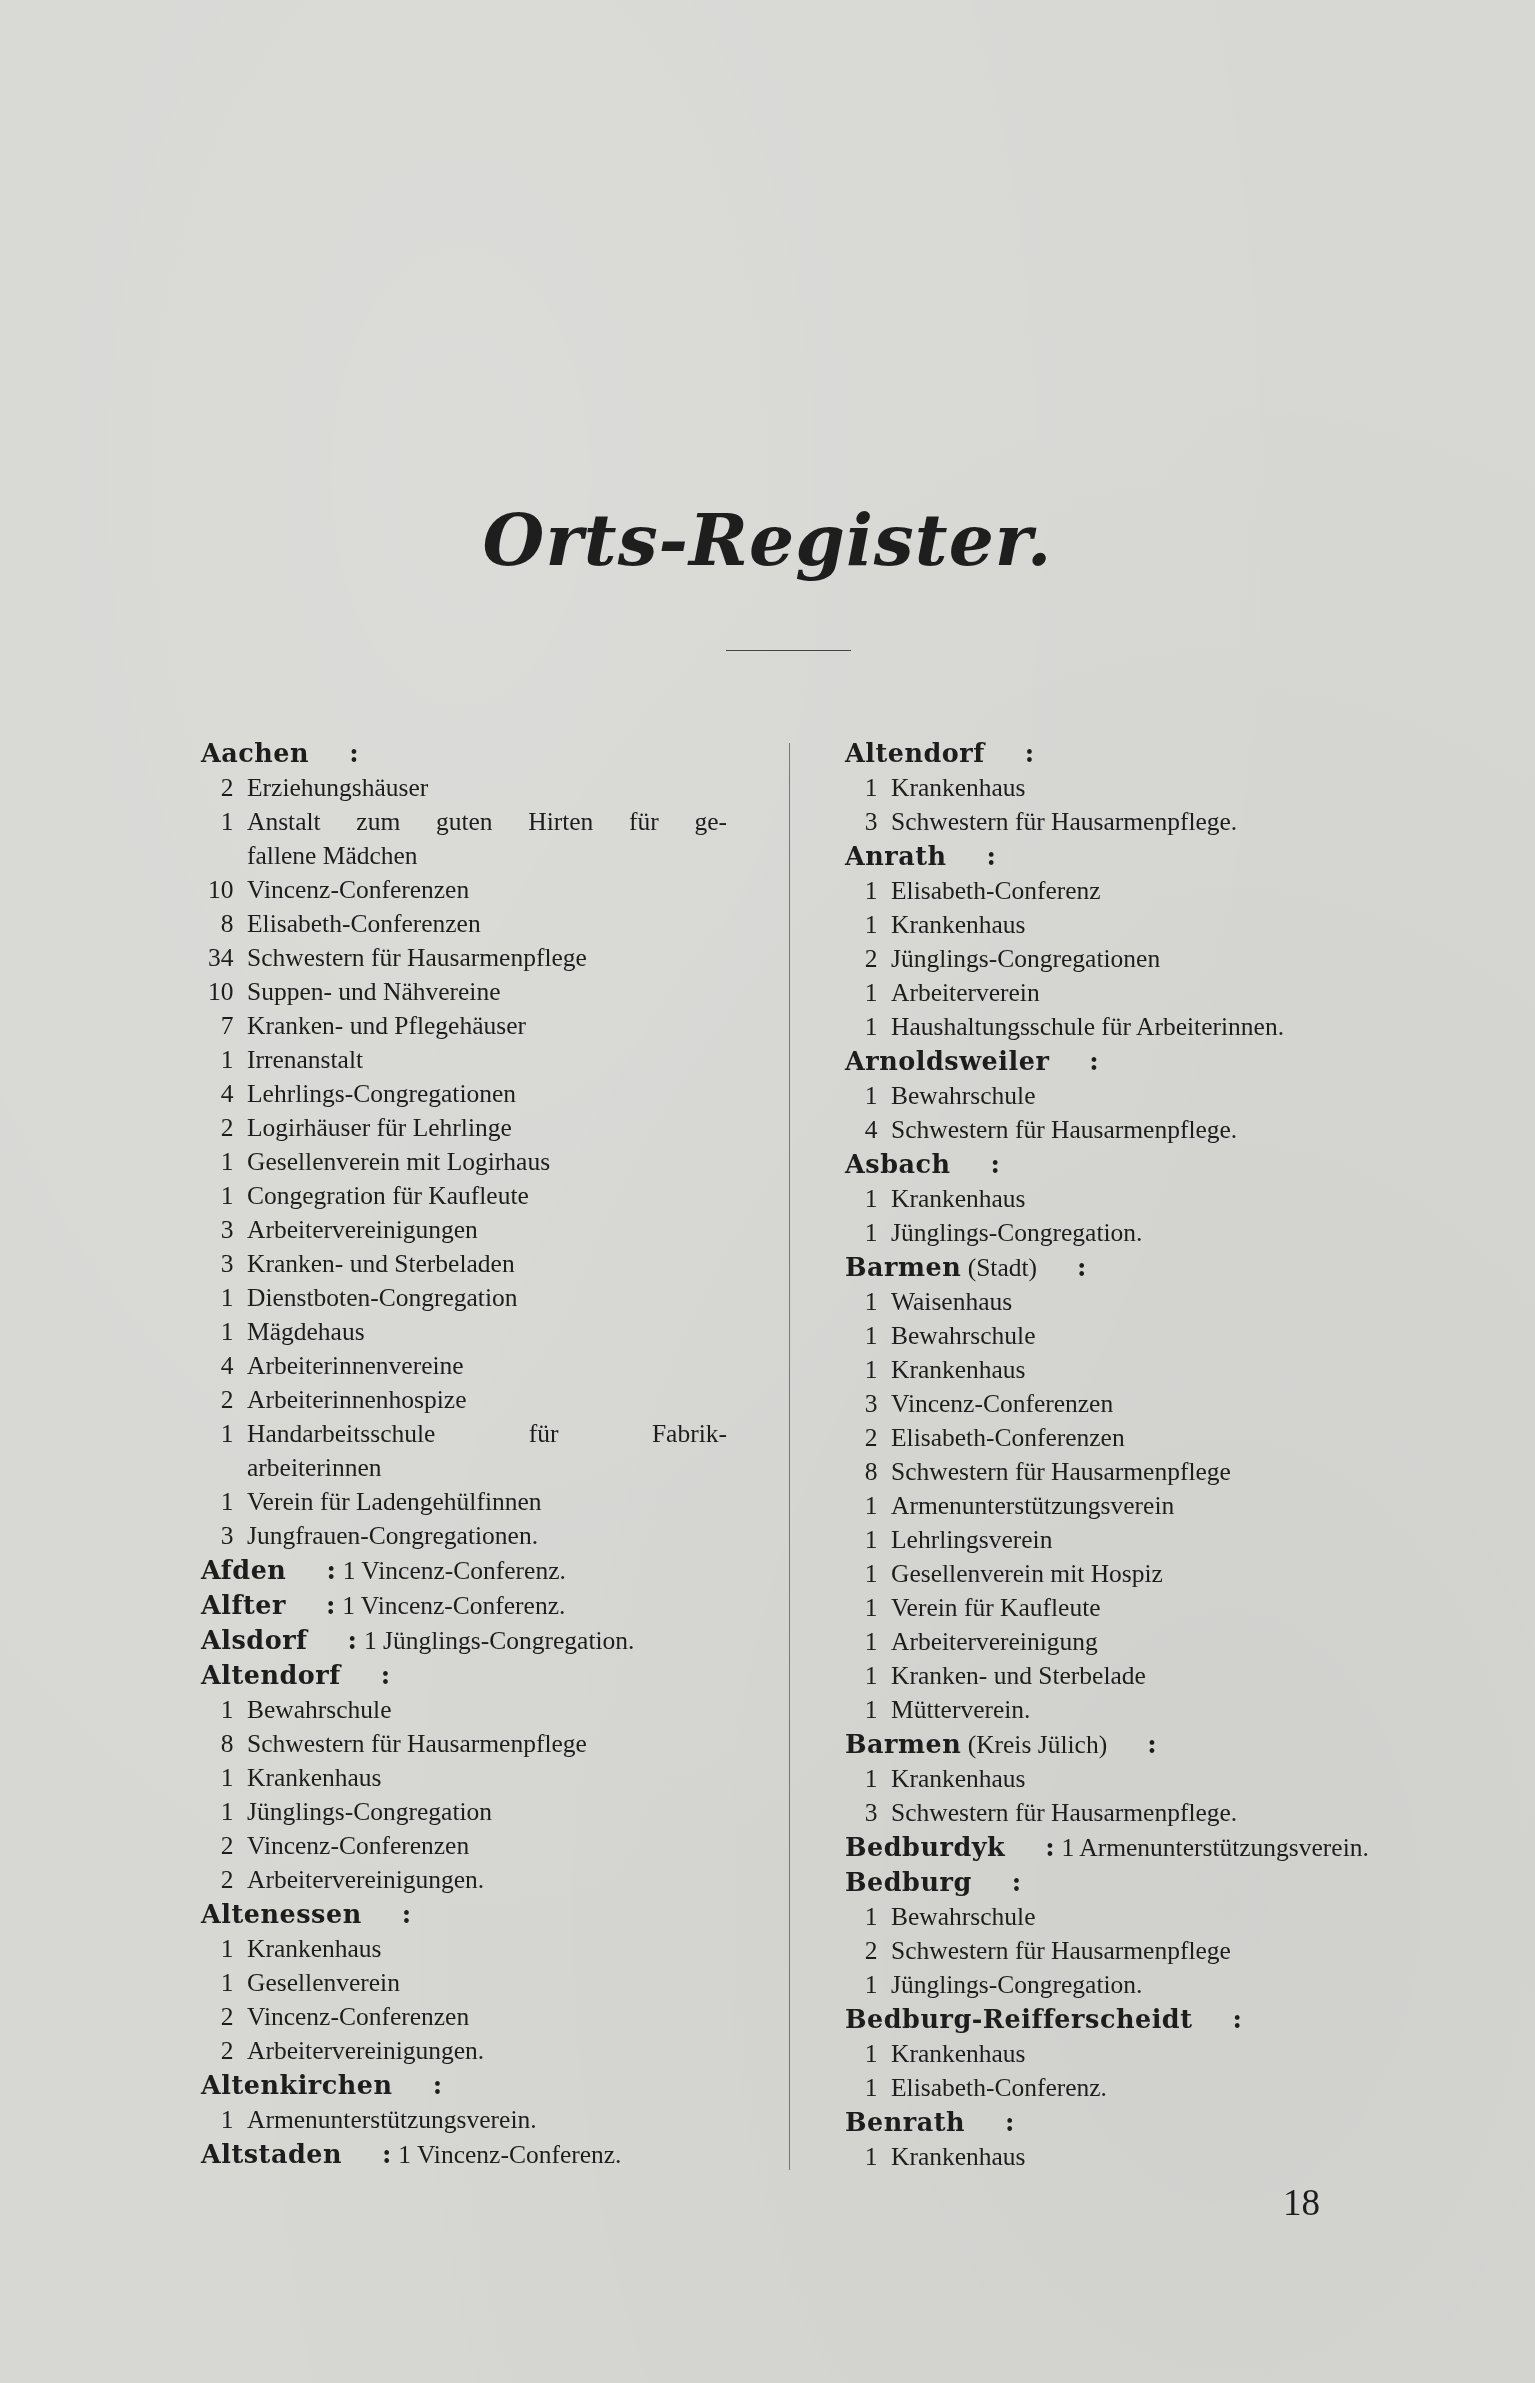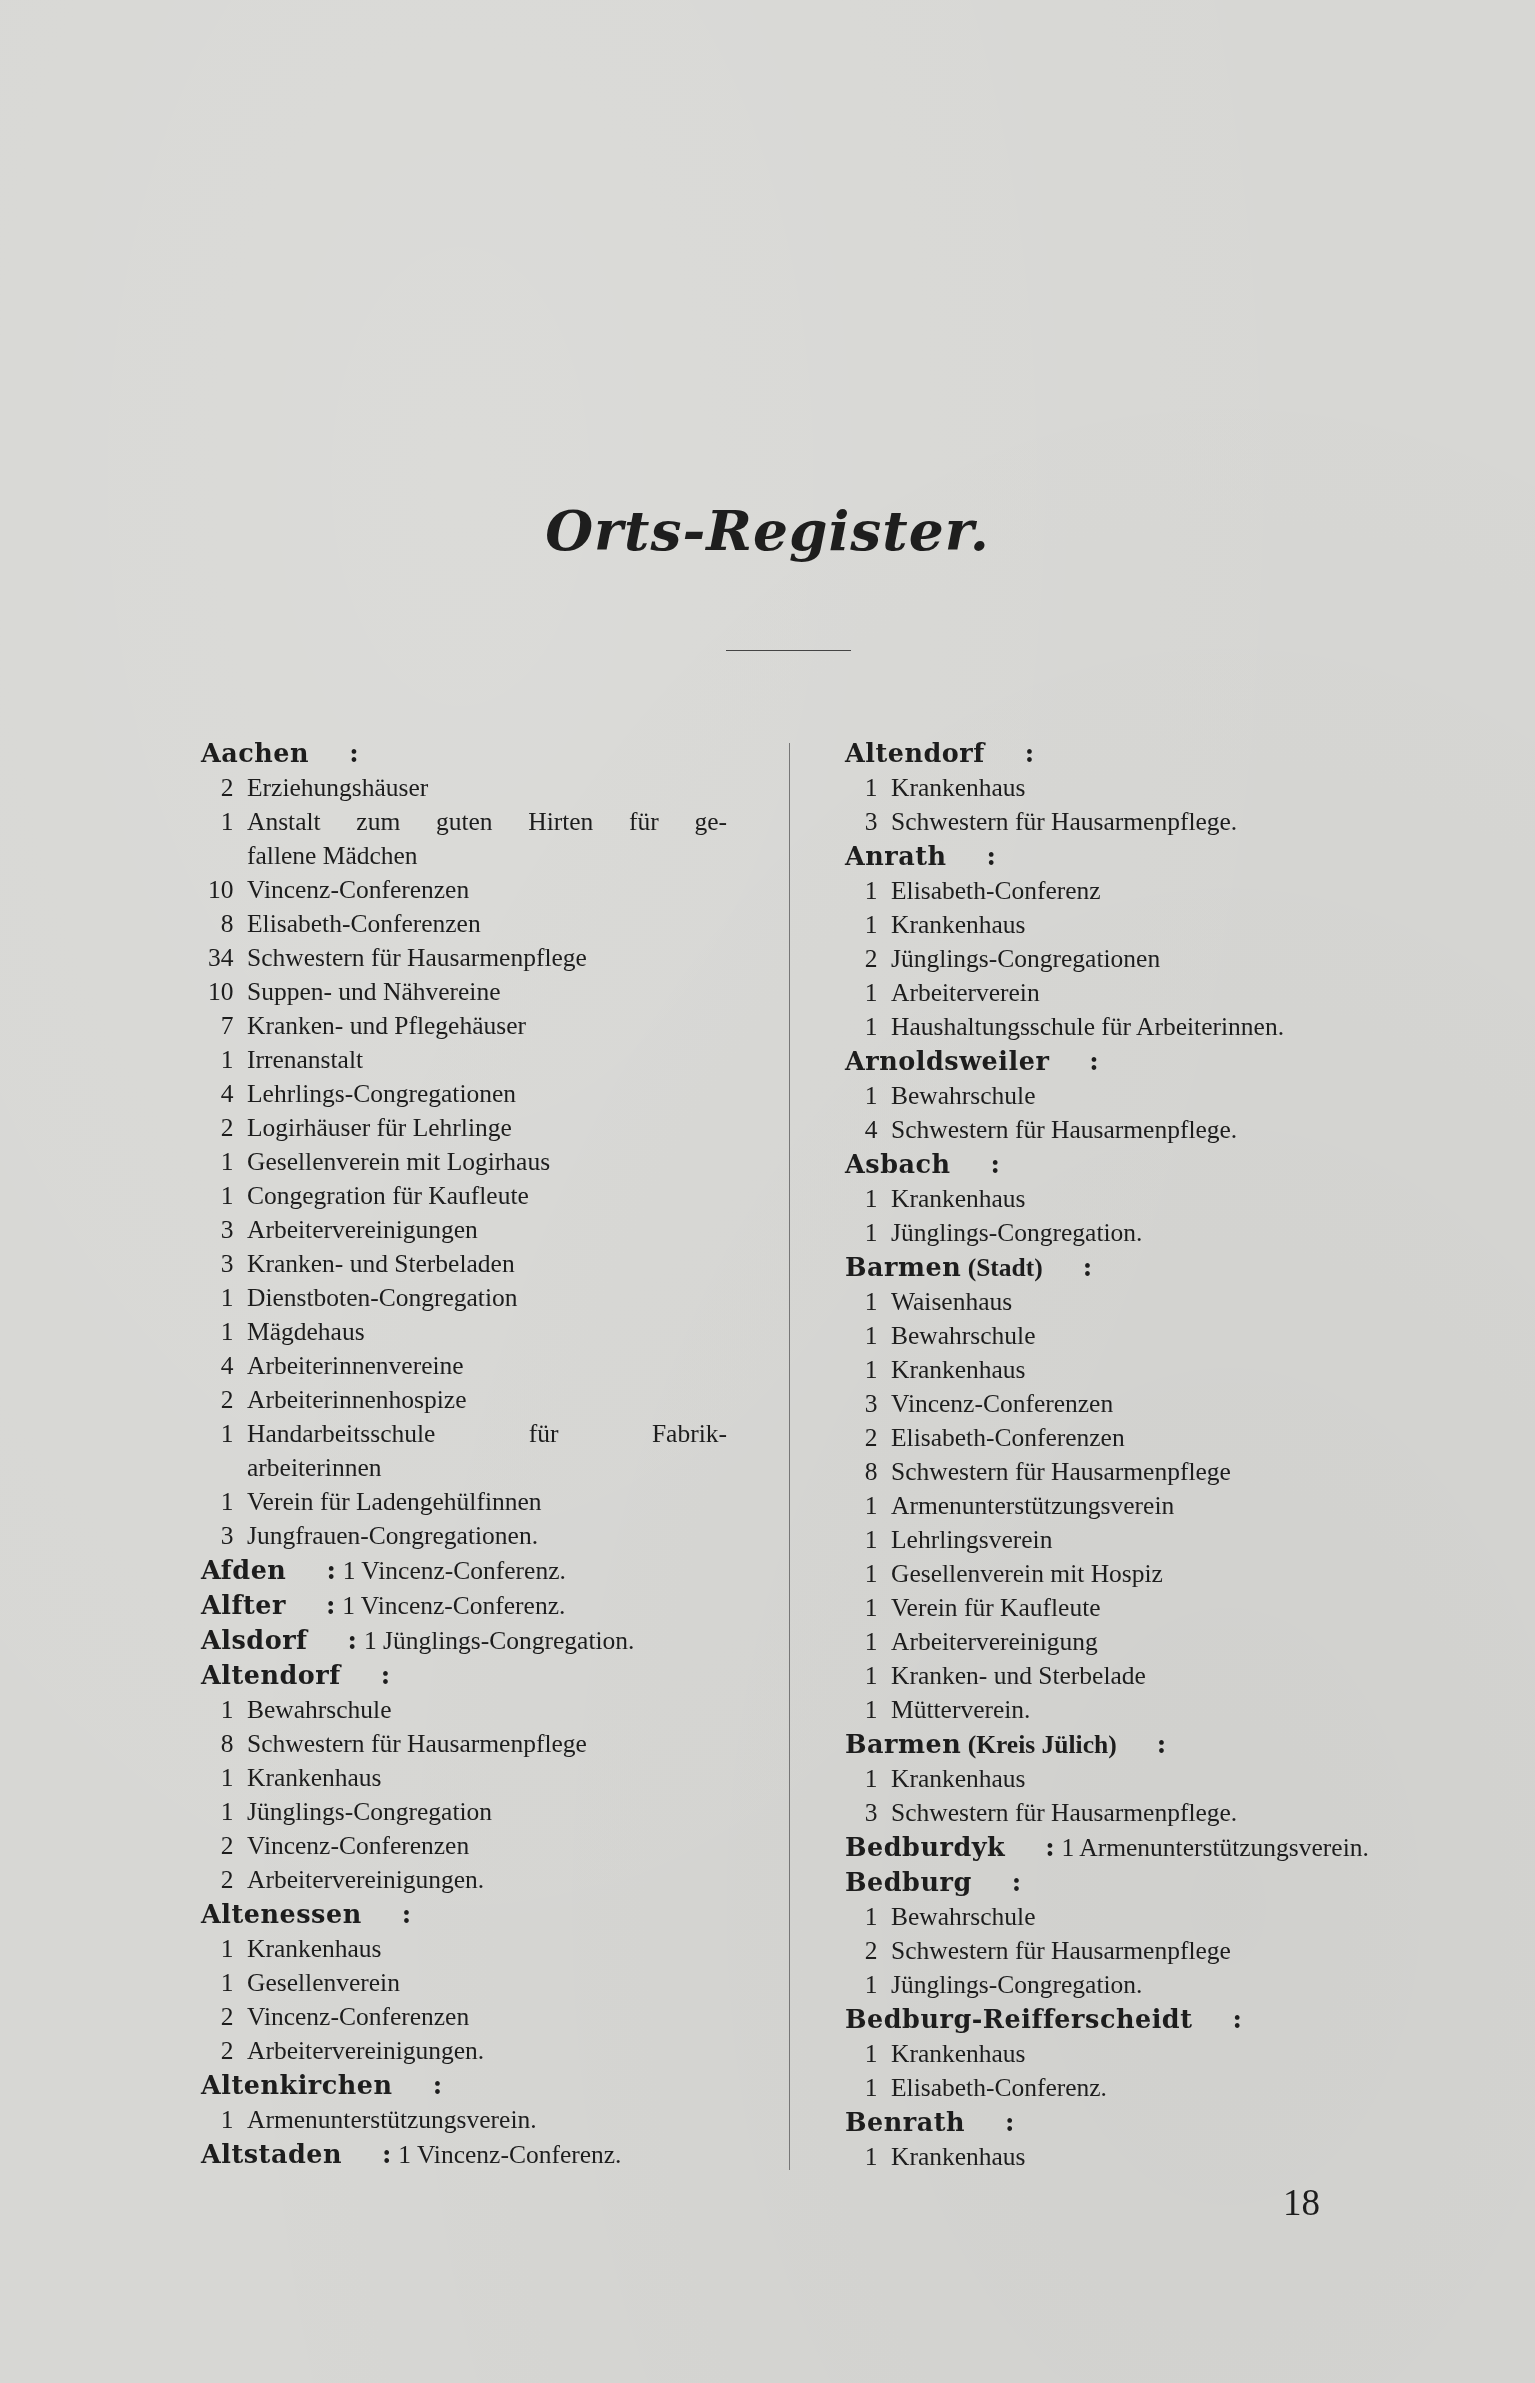--- a/index.html
+++ b/index.html
@@ -17,21 +17,21 @@
         radial-gradient(ellipse at 30% 20%, rgba(255,255,255,0.10), transparent 60%),
         radial-gradient(ellipse at 80% 80%, rgba(0,0,0,0.03), transparent 60%),
         #d7d7d4;
     }
     .title {
       position: absolute;
       left: 0; right: 0;
       top: 498px;
       text-align: center;
       font-family: "DejaVu Serif", "Liberation Serif", serif;
-      font-size: 55px;
+      font-size: 71px;
       font-weight: bold;
       font-style: italic;
       letter-spacing: 1px;
       color: #1e1e1e;
     }
     .title-rule {
       position: absolute;
       left: 726px; width: 125px;
       top: 650px; height: 0;
       border-top: 1.4px solid #444;
@@ -47,21 +47,21 @@
     .col-right { left: 805px; width: 672px; }
     .divider {
       position: absolute;
       left: 789px;
       top: 743px;
       height: 1427px;
       border-left: 1.4px solid #777;
     }
     .place { display: block; white-space: nowrap; }
     .place-name { font-weight: bold; font-family: "DejaVu Serif", serif; letter-spacing: 0.5px; margin-left: 40px; }
-    .place-qual { font-weight: bold; margin-top: 30px; }
+    .place-qual { font-weight: normal; margin-top: 30px; }
     .place-inline { font-weight: normal; }
     .entry { display: flex; white-space: nowrap; }
     .entry .num {
       display: inline-block; width: 86px; text-align: right;
       padding-right: 13.4px; box-sizing: border-box; flex: none;
     }
     .entry .txt { display: inline-block; white-space: normal; }
     .page-number {
       position: absolute;
       left: 1283px; top: 2181px;

